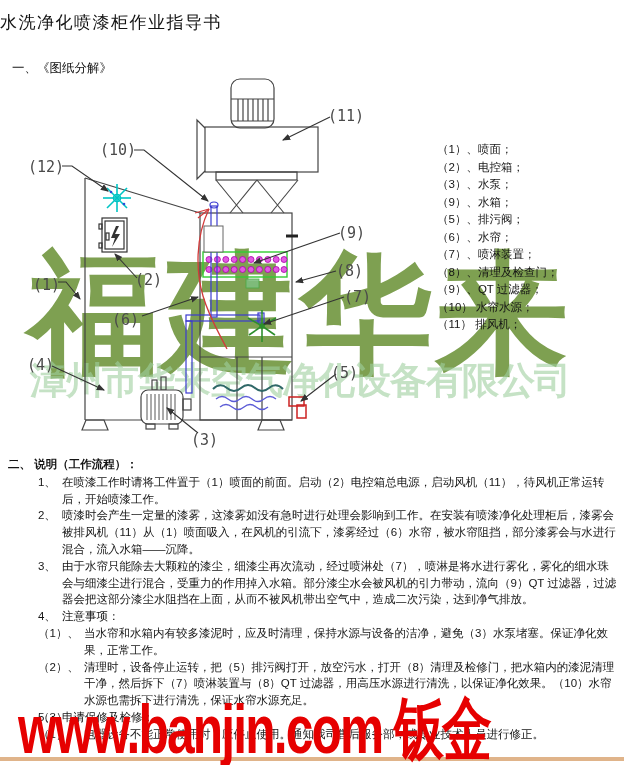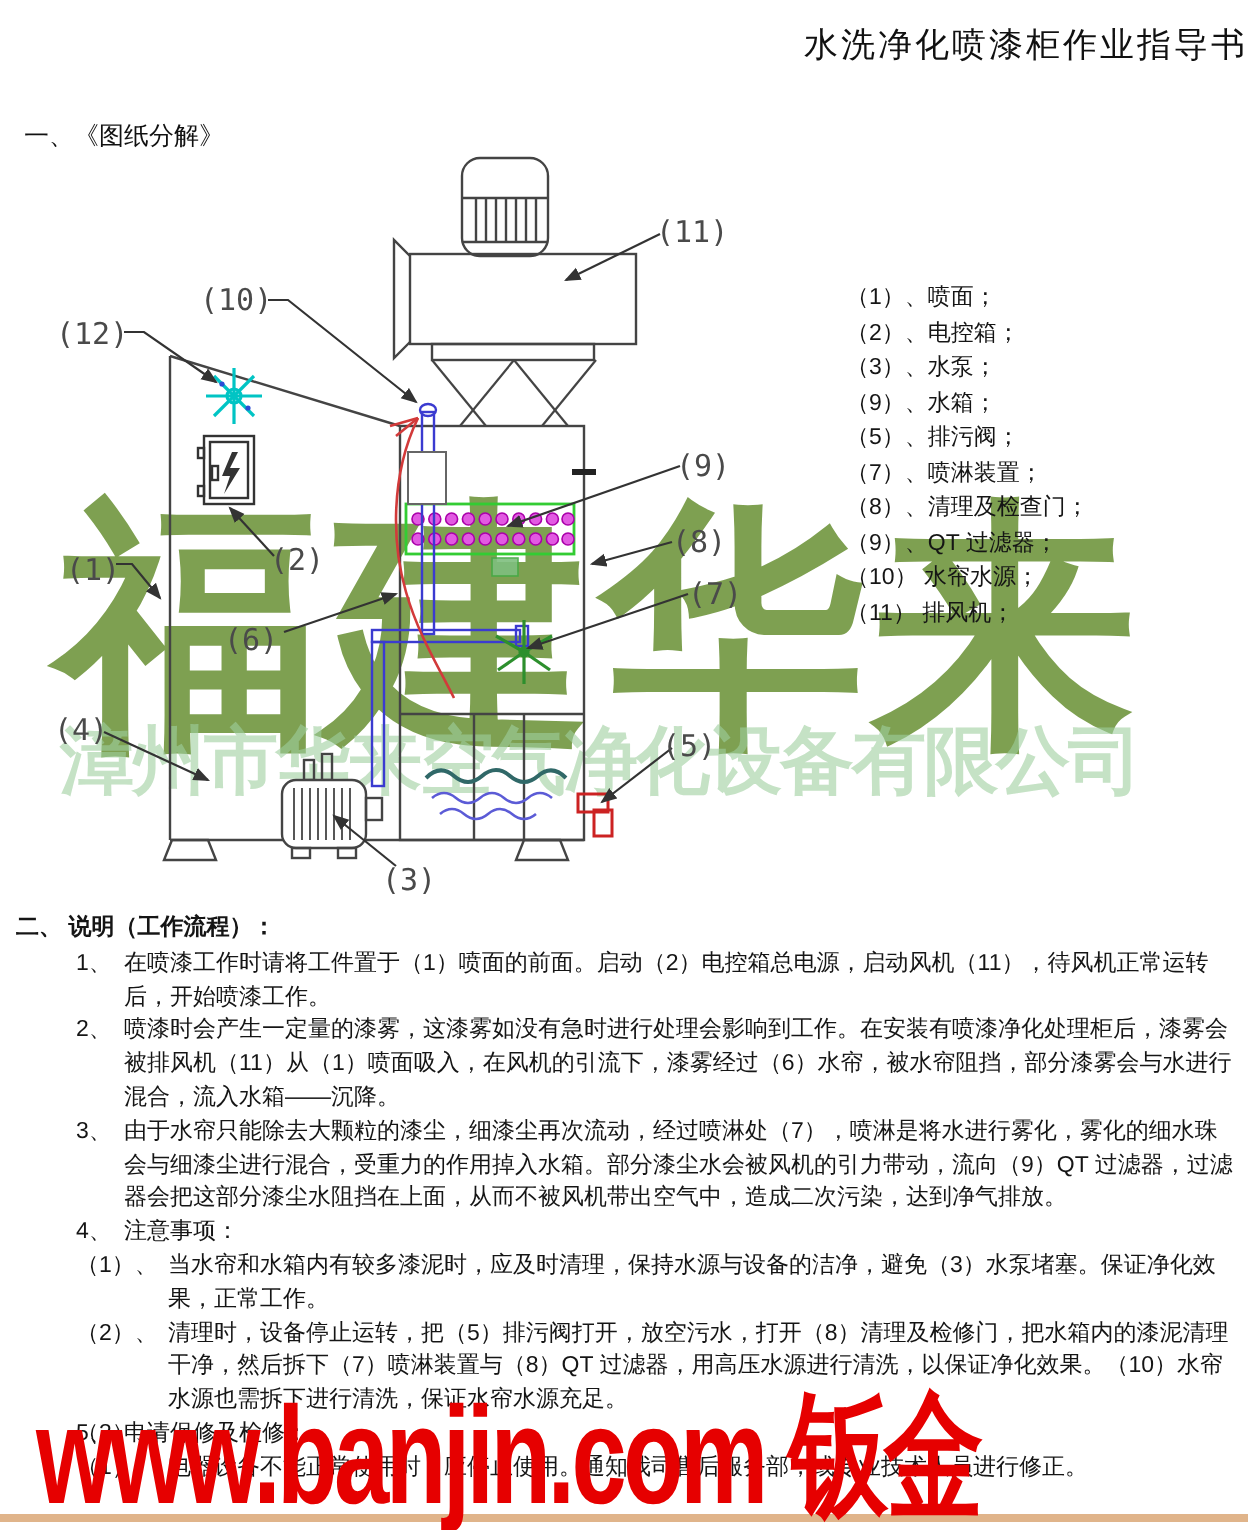--- a/index.html
+++ b/index.html
@@ -1,29 +1,29 @@
 <!DOCTYPE html>
 <html><head>
 <meta charset="utf-8">
 <style>
   html,body{margin:0;padding:0;background:#888;}
   #page{position:relative;width:624px;height:765px;background:#ffffff;overflow:hidden;
         font-family:"Liberation Sans","DejaVu Sans",sans-serif;color:#1b1b1b;margin:0 auto;}
-  .doc-title{position:absolute;top:11px;left:0;width:624px;text-align:right;
+  .doc-title{position:absolute;top:11px;left:0;width:624px;text-align:left;
              font-size:17px;letter-spacing:1.5px;color:#111;}
   .sec-head{position:absolute;left:12px;top:60px;font-size:12.5px;color:#111;}
   
   .wm-green-main{position:absolute;left:28px;top:248px;font-size:132px;line-height:1;
                  font-weight:bold;color:#4d7c0f;opacity:.72;letter-spacing:4px;white-space:nowrap;z-index:1;}
   .wm-green-sub{position:absolute;left:30px;top:362px;font-size:37px;line-height:1;
                 font-weight:bold;color:#9fcf9f;opacity:.6;letter-spacing:-1px;white-space:nowrap;z-index:1;}
   
   .content{position:absolute;inset:0;z-index:2;}
   #diagram{position:absolute;left:0;top:70px;}
-  .legend{position:absolute;left:423px;top:141px;font-size:11.5px;line-height:17.5px;color:#151515;}
+  .legend{position:absolute;left:437px;top:141px;font-size:11.5px;line-height:17.5px;color:#151515;}
   .bodytext{position:absolute;left:8px;top:456px;width:610px;font-size:11.5px;line-height:16.8px;color:#151515;}
   .bodytext .h2{margin:0 0 1px 0;font-weight:bold;}
   .para{position:relative;margin:0;}
   .para.lv1{padding-left:54px;}
   .para.lv1 .lbl{position:absolute;left:30px;}
   .para.lv2{padding-left:76px;}
   .para.lv2 .lbl{position:absolute;left:30px;}
   
   .wm-red{position:absolute;left:18px;top:694px;z-index:5;font-size:54px;font-weight:bold;
           color:#e60000;letter-spacing:-2px;white-space:nowrap;line-height:1;
@@ -223,20 +223,21 @@
         <text x="28" y="172">(12)</text>
       </g>
     </svg>
 
     <div class="legend">
       <div>（1）、喷面；</div>
       <div>（2）、电控箱；</div>
       <div>（3）、水泵；</div>
       <div>（9）、水箱；</div>
       <div>（5）、排污阀；</div>
+      <div>（6）、水帘；</div>
       <div>（7）、喷淋装置；</div>
       <div>（8）、清理及检查门；</div>
       <div>（9）、QT 过滤器；</div>
       <div>（10） 水帘水源；</div>
       <div>（11） 排风机；</div>
     </div>
 
     <div class="bodytext">
       <div class="h2">二、 说明（工作流程）：</div>
 

